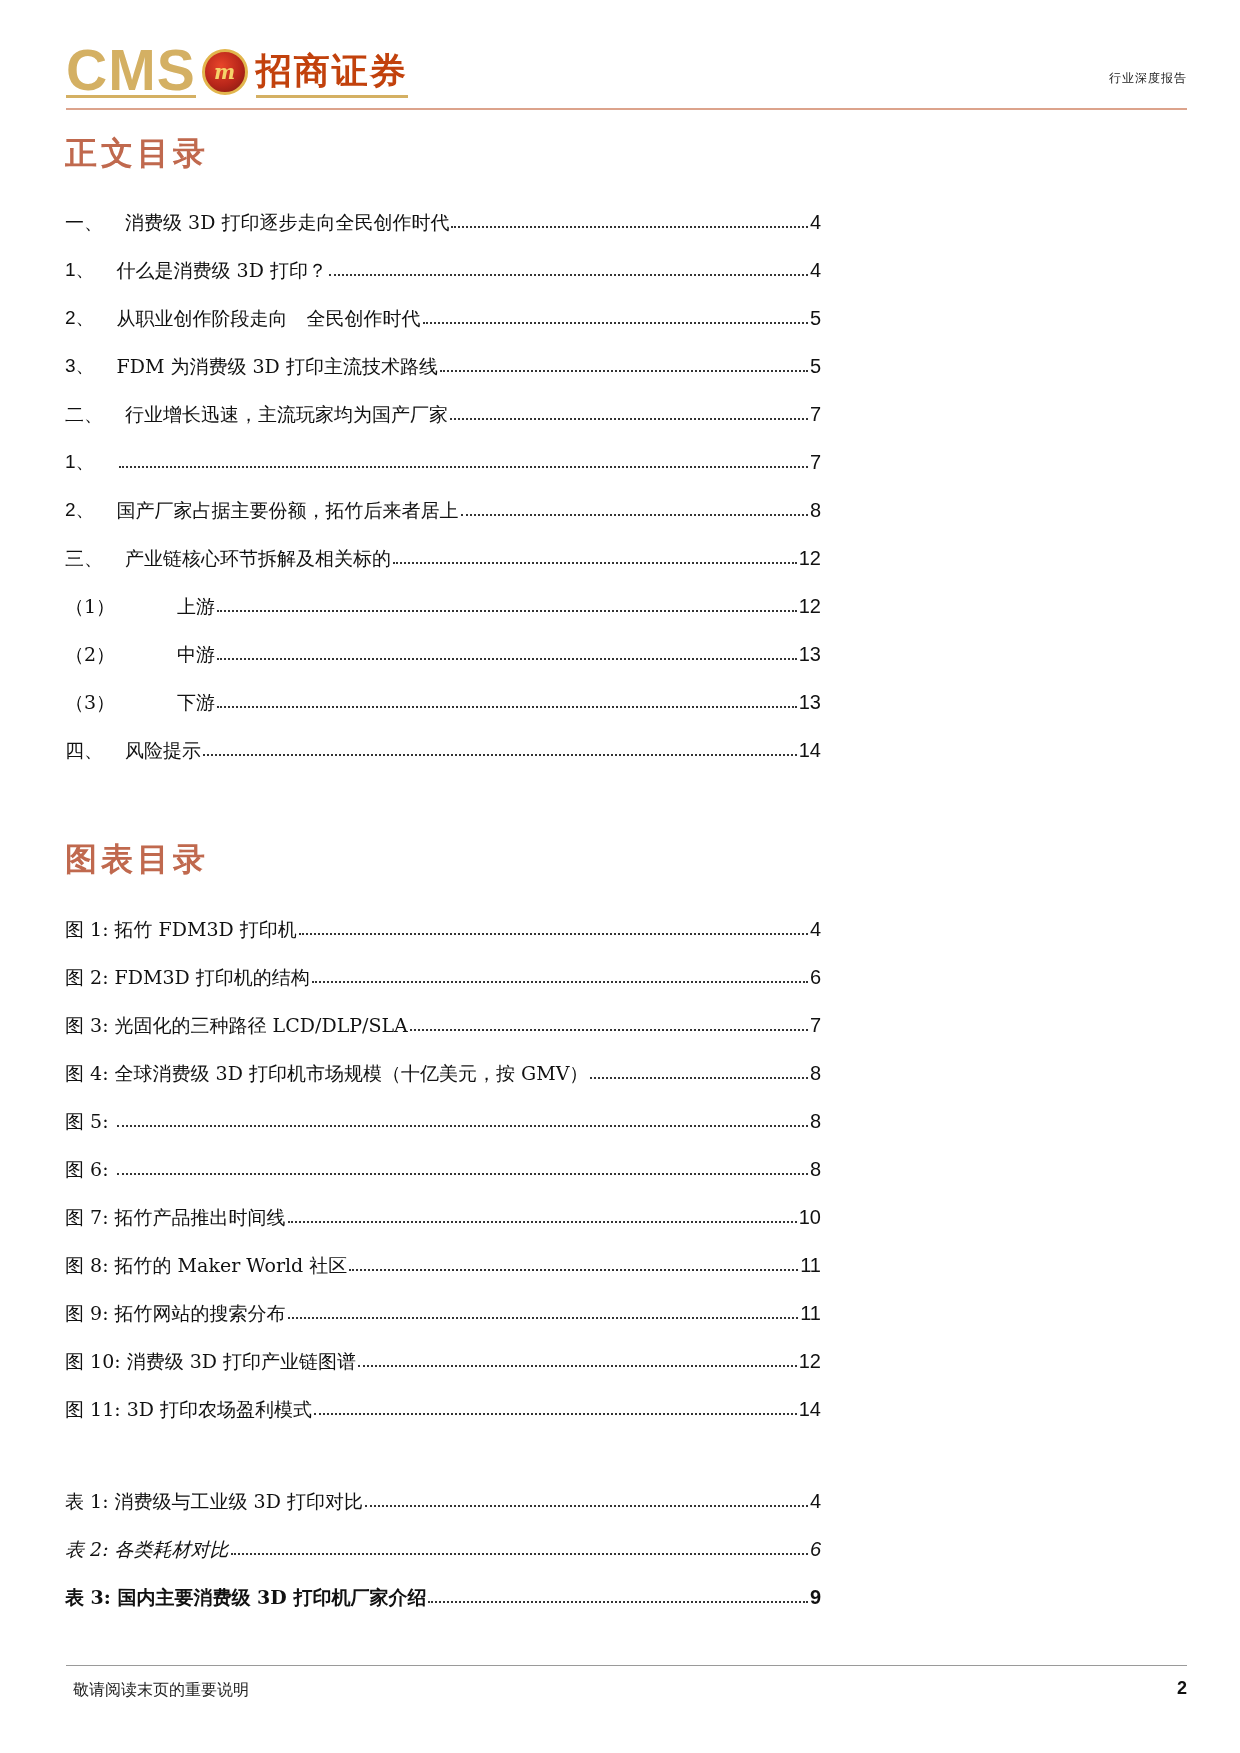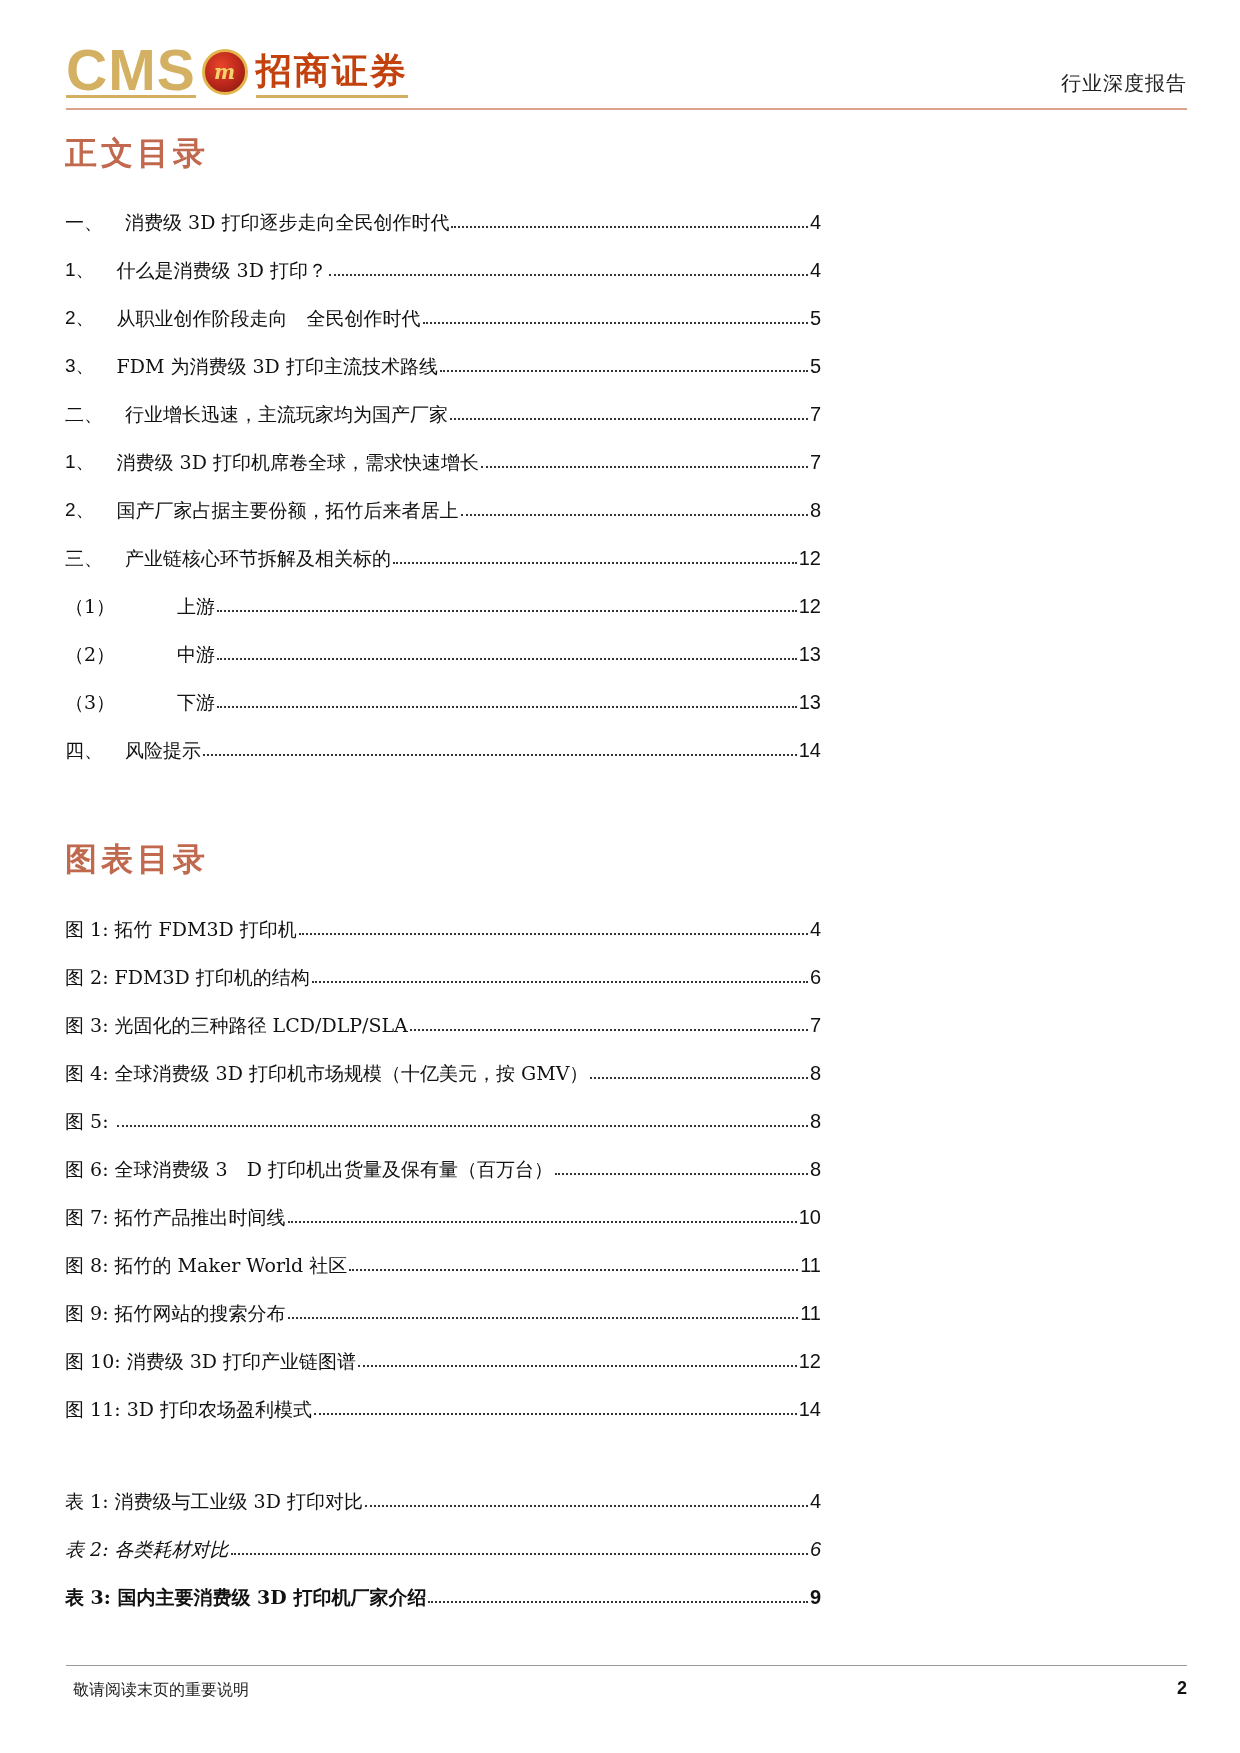--- a/index.html
+++ b/index.html
@@ -12,21 +12,21 @@
   .logo-cms { font-family: "Liberation Sans", "DejaVu Sans", sans-serif; font-weight: bold;
               font-size: 57px; color: #d4b063; letter-spacing: 1px; line-height: 46px;
               border-bottom: 3px solid #d4b063; padding-bottom: 2px; }
   .logo-badge { width: 46px; height: 46px; border-radius: 50%; margin: 0 8px 0 6px;
                 background: radial-gradient(circle at 40% 35%, #e8452a 0%, #b8261a 55%, #7a1a10 100%);
                 border: 3px solid #e2b64d; box-sizing: border-box; display: flex;
                 align-items: center; justify-content: center; color: #f5d36a;
                 font-family: "DejaVu Serif", serif; font-weight: bold; font-style: italic; font-size: 20px; }
   .logo-cn { font-family: "DejaVu Serif", serif; font-weight: bold; font-size: 36px; color: #c2410c;
              line-height: 46px; border-bottom: 3px solid #d4b063; padding-bottom: 2px; letter-spacing: 2px; }
-  .report-type { right: 53px; top: 70px; font-size: 20px; color: #222; letter-spacing: 1px; }
+  .report-type { right: 53px; top: 70px; font-size: 12px; color: #222; letter-spacing: 1px; }
   .header-rule { left: 66px; top: 108px; width: 1121px; height: 2px; background: #dca38c; }
 
   
   .section-title { left: 65px; font-size: 32px; color: #c0694e; font-weight: bold; letter-spacing: 4px;
                    font-family: "DejaVu Serif", serif; }
 
   
   .row { position: absolute; left: 65px; width: 756px; height: 30px; display: flex; align-items: flex-end;
          font-size: 19px; line-height: 26px; white-space: nowrap; }
   .row .num { flex: none; }
@@ -88,21 +88,20 @@
 <div class="row" style="top:397px;">
   <span class="num">二、</span>
     <span class="gap-1"></span>
   <span class="label">行业增长迅速，主流玩家均为国产厂家</span>
   <span class="dots"></span>
   <span class="page">7</span>
 </div>
 <div class="row" style="top:445px;">
   <span class="num latin">1、</span>
     <span class="gap-1"></span>
-  <span class="label">消费级 3D 打印机席卷全球，需求快速增长</span>
   <span class="dots"></span>
   <span class="page">7</span>
 </div>
 <div class="row" style="top:493px;">
   <span class="num latin">2、</span>
     <span class="gap-1"></span>
   <span class="label">国产厂家占据主要份额，拓竹后来者居上</span>
   <span class="dots"></span>
   <span class="page">8</span>
 </div>
@@ -168,21 +167,20 @@
   <span class="dots"></span>
   <span class="page">8</span>
 </div>
 <div class="row" style="top:1104px;">
   <span class="num">图 5:</span>&nbsp;
   <span class="dots"></span>
   <span class="page">8</span>
 </div>
 <div class="row" style="top:1152px;">
   <span class="num">图 6:</span>&nbsp;
-  <span class="label">全球消费级 3　D 打印机出货量及保有量（百万台）</span>
   <span class="dots"></span>
   <span class="page">8</span>
 </div>
 <div class="row" style="top:1200px;">
   <span class="num">图 7:</span>&nbsp;
   <span class="label">拓竹产品推出时间线</span>
   <span class="dots"></span>
   <span class="page">10</span>
 </div>
 <div class="row" style="top:1248px;">

